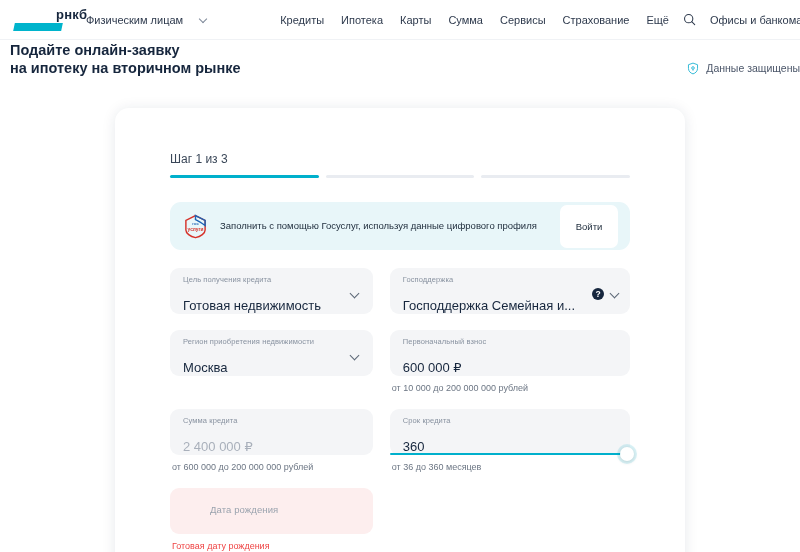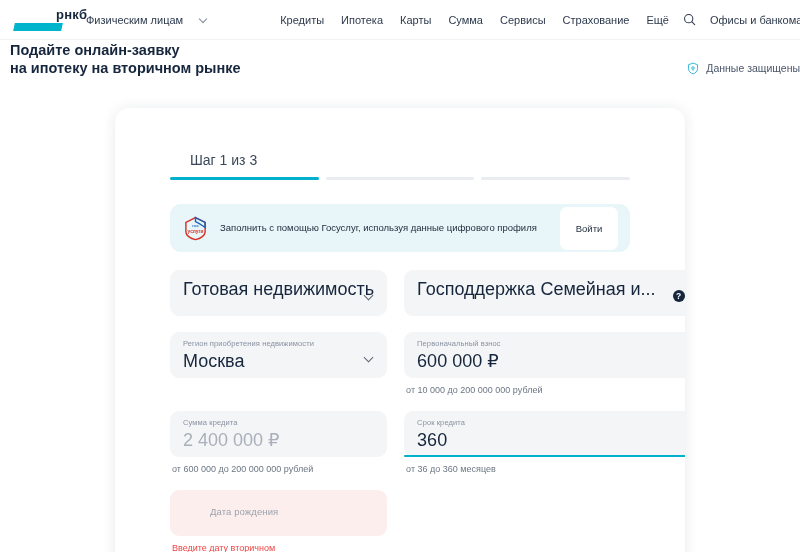--- a/index.html
+++ b/index.html
@@ -64,21 +64,21 @@
     position: absolute; left: 115px; top: 108px;
     width: 570px; height: 470px;
     background: #ffffff;
     border-radius: 14px 14px 0 0;
     box-shadow: 0 1px 14px rgba(20,40,70,.10);
     overflow: hidden;
   }
   .card-inner { padding: 44px 55px 0 55px; }
 
   
-  .step-label { font-size: 14px; color: #3a4758; margin-bottom: 9px; margin-left: 20px; }
+  .step-label { font-size: 12px; color: #3a4758; margin-bottom: 9px; }
   .progress { display: flex; gap: 7px; }
   .progress .seg { height: 3px; border-radius: 2px; flex: 1; background: #e9ecf1; }
   .progress .seg.done { background: #00b0cc; }
 
   
   .gos-banner {
     margin-top: 24px;
     background: #e8f6f9;
     border-radius: 11px;
     height: 48px;
@@ -107,21 +107,21 @@
   }
   .field-wrap { position: relative; margin-bottom: 16px; }
   .field {
     background: #f4f5f7; border-radius: 9px;
     height: 46px; padding: 7px 13px 0 13px;
     position: relative; cursor: pointer;
   }
   .field.error { background: #fdeeee; padding-left: 40px; }
   .field-label { font-size: 7.5px; color: #8892a0; line-height: 10px; letter-spacing: .1px; }
   .field-value {
-    font-size: 18px; color: #16263d; line-height: 22px; margin-top: 1px;
+    font-size: 13px; color: #16263d; line-height: 22px; margin-top: 10px;
     white-space: nowrap; overflow: hidden; text-overflow: ellipsis;
   }
   .field-value.muted { color: #a9b0bb; }
   .field-label.placeholder-only { font-size: 9.5px; color: #9aa3ae; line-height: 30px; }
   .chev {
     position: absolute; right: 14px; top: 22px;
     width: 8px; height: 8px;
   }
   .chev::after {
     content: ""; position: absolute; left: 0; top: 0;
@@ -235,27 +235,29 @@
           </svg>
         </div>
         <div class="gos-text">Заполнить с помощью Госуслуг, используя данные цифрового профиля</div>
         <button class="gos-btn">Войти</button>
       </div>
 
       <div class="grid">
 
         <div class="field-wrap">
           <div class="field">
+            <div class="field-label">Цель получения кредита</div>
             <div class="field-value">Готовая недвижимость</div>
             <span class="chev"></span>
           </div>
         </div>
 
         <div class="field-wrap">
           <div class="field">
+            <div class="field-label">Господдержка</div>
             <div class="field-value" style="padding-right:42px">Господдержка Семейная и...</div>
             <span class="help-icon">?</span>
             <span class="chev" style="right:11px"></span>
           </div>
         </div>
 
         <div class="field-wrap">
           <div class="field">
             <div class="field-label">Регион приобретения недвижимости</div>
             <div class="field-value">Москва</div>
@@ -289,20 +291,20 @@
               <div class="slider-thumb" style="right:-4px"></div>
             </div>
           </div>
           <div class="hint">от 36 до 360 месяцев</div>
         </div>
 
         <div class="field-wrap">
           <div class="field error">
             <div class="field-label placeholder-only">Дата рождения</div>
           </div>
-          <div class="hint err">Введите дату вторичном</div>
+          <div class="hint err">Готовая дату рождения</div>
         </div>
 
       </div>
     </div>
   </div>
 
 </div>
 
 </body></html>

